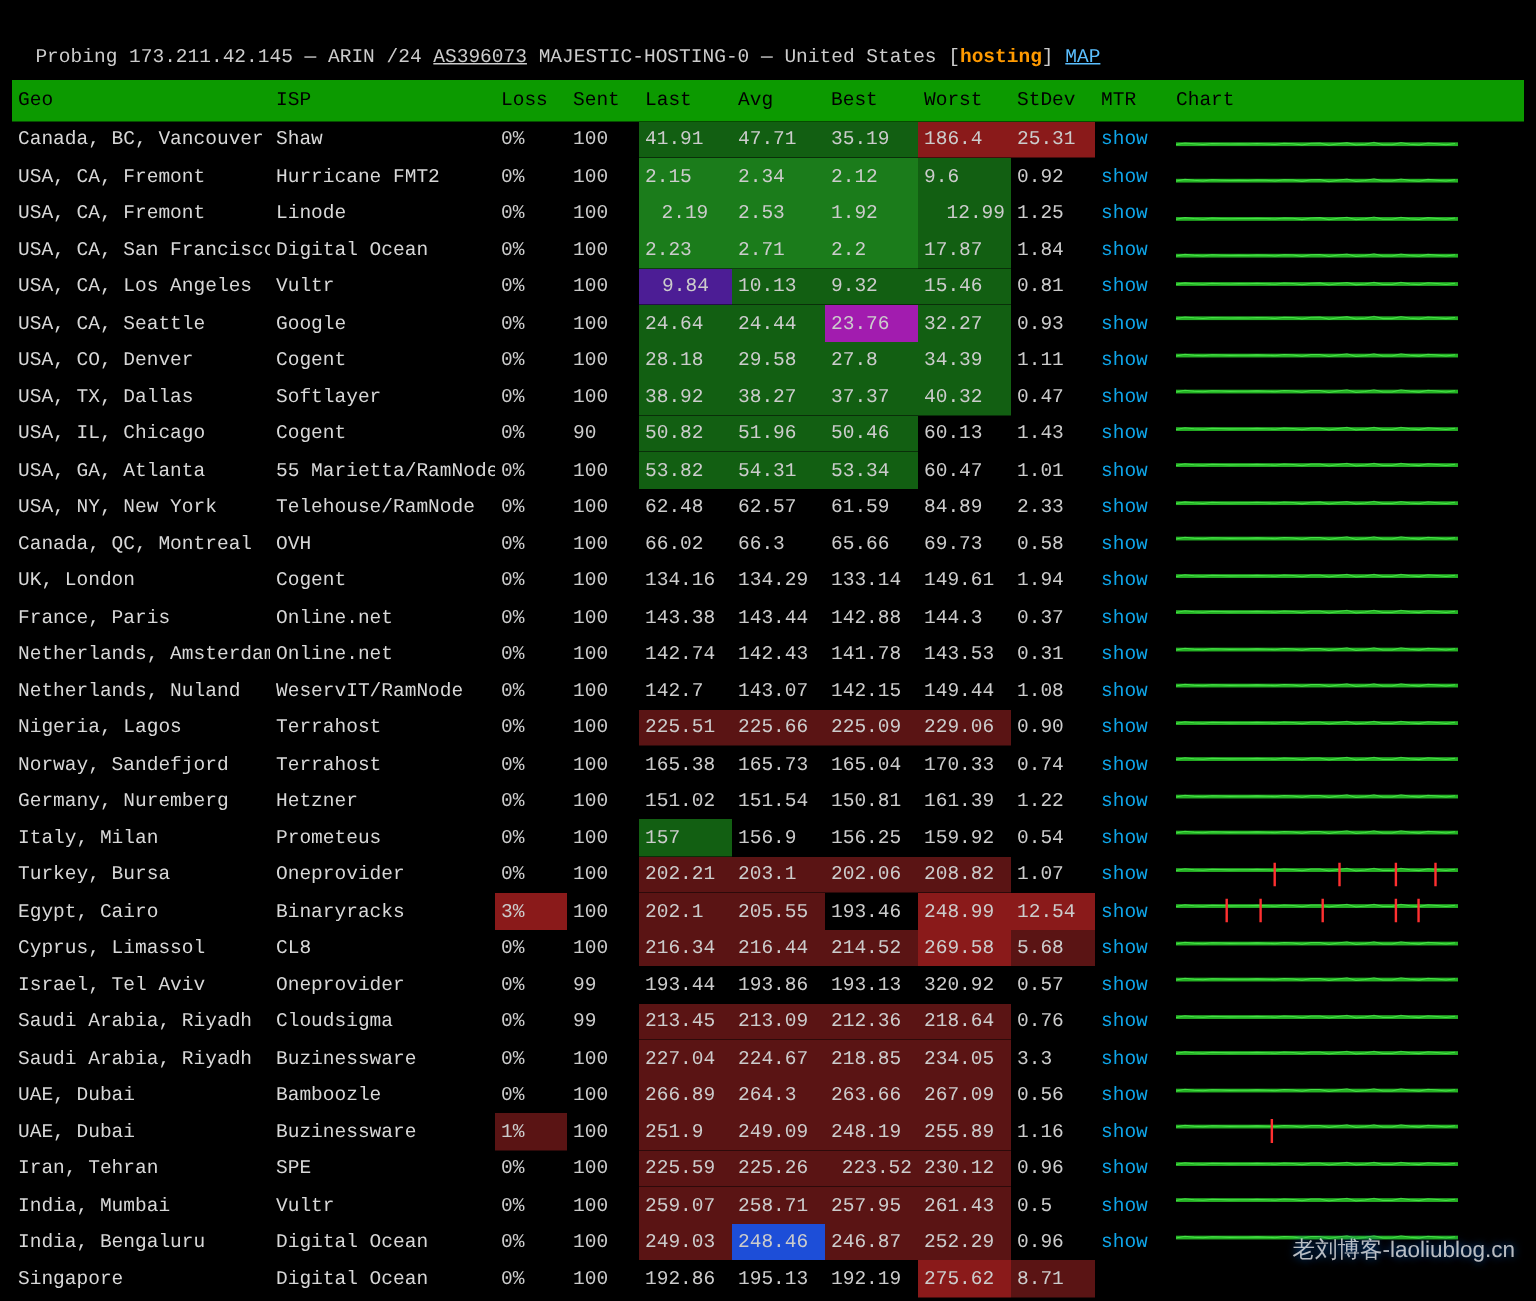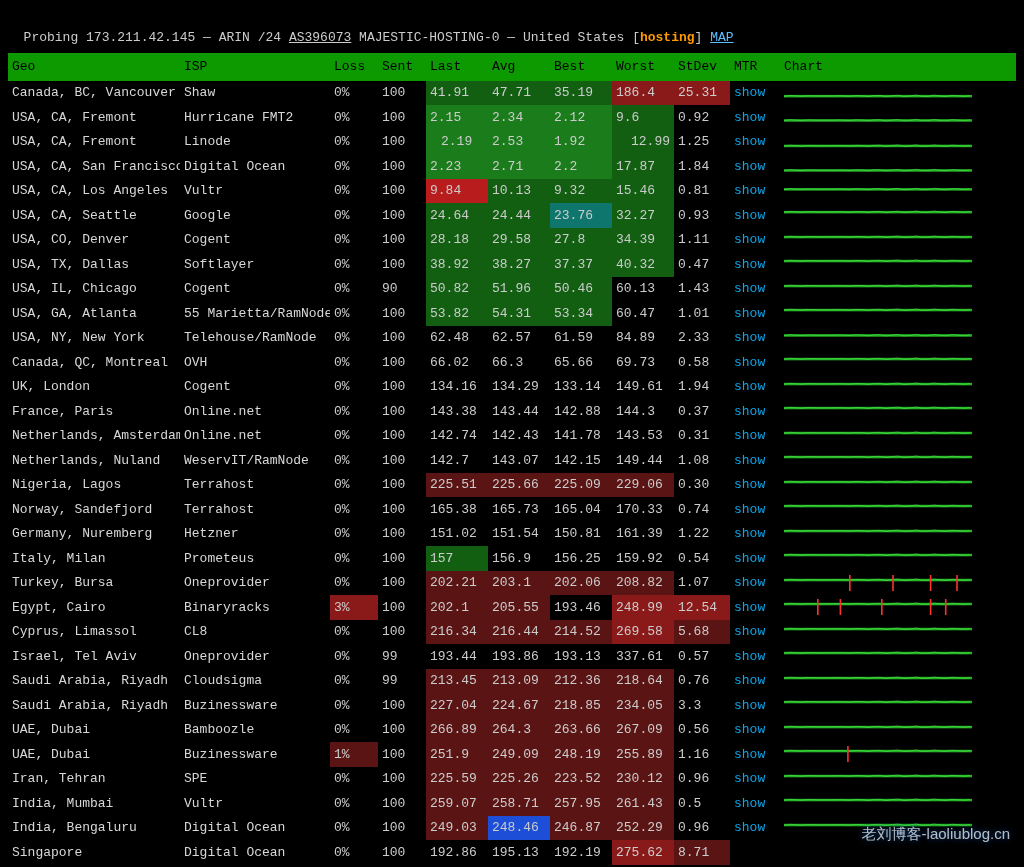--- a/index.html
+++ b/index.html
@@ -174,41 +174,41 @@
             <rect x="0" y="11.2" width="188" height="2.5" fill="#2bd12b" opacity="0.85"></rect>
             <path d="M0,12.7 6,11.6 12,12.2 18,12.6 24,11.9 30,12.1 36,12.3 42,12.2 48,12.3 54,12.0 60,12.2 66,12.6 72,11.8 78,12.0 84,12.9 90,11.8 96,11.7 102,13.0 108,12.0 114,11.3 120,13.0 126,12.4 132,11.2 138,12.7 144,12.7 150,11.3 156,12.4 162,12.8 168,11.6 174,12.1 180,12.7 186,11.9 " stroke="#5dff5d" stroke-width="0.7" fill="none" opacity="0.6"></path>
           </svg>
         </td>
       </tr>
       <tr>
         <td class="geo">USA, CA, Los Angeles</td>
         <td class="isp">Vultr</td>
         <td class="loss">0%</td>
         <td class="sent">100</td>
-        <td class="last" style="background: #b91c1c;">9.84</td>
+        <td class="last" style="background: #4c1d95; text-align: center;">9.84</td>
         <td class="avg" style="background: rgb(18, 95, 18);">10.13</td>
         <td class="best" style="background: rgb(18, 95, 18);">9.32</td>
         <td class="worst" style="background: rgb(18, 95, 18);">15.46</td>
         <td class="stdev">0.81</td>
         <td class="mtr"><a>show</a></td>
         <td class="chart">
           <svg class="sparkline" viewBox="0 0 188 16" preserveAspectRatio="none">
             <rect x="0" y="5.1" width="188" height="2.5" fill="#2bd12b" opacity="0.85"></rect>
             <path d="M0,6.6 6,5.6 12,6.1 18,6.5 24,5.9 30,6.1 36,6.3 42,6.1 48,6.2 54,5.9 60,6.2 66,6.5 72,5.7 78,6.0 84,6.8 90,5.8 96,5.6 102,7.0 108,6.0 114,5.3 120,6.9 126,6.4 132,5.2 138,6.7 144,6.7 150,5.2 156,6.3 162,6.8 168,5.5 174,6.0 180,6.7 186,5.9 " stroke="#5dff5d" stroke-width="0.7" fill="none" opacity="0.6"></path>
           </svg>
         </td>
       </tr>
       <tr>
         <td class="geo">USA, CA, Seattle</td>
         <td class="isp">Google</td>
         <td class="loss">0%</td>
         <td class="sent">100</td>
         <td class="last" style="background: rgb(18, 95, 18);">24.64</td>
         <td class="avg" style="background: rgb(18, 95, 18);">24.44</td>
-        <td class="best" style="background: #0f766e;">23.76</td>
+        <td class="best" style="background: #a21caf;">23.76</td>
         <td class="worst" style="background: rgb(18, 95, 18);">32.27</td>
         <td class="stdev">0.93</td>
         <td class="mtr"><a>show</a></td>
         <td class="chart">
           <svg class="sparkline" viewBox="0 0 188 16" preserveAspectRatio="none">
             <rect x="0" y="3.9" width="188" height="2.5" fill="#2bd12b" opacity="0.85"></rect>
             <path d="M0,5.4 6,4.3 12,4.9 18,5.3 24,4.7 30,4.8 36,5.0 42,4.9 48,5.0 54,4.7 60,4.9 66,5.3 72,4.5 78,4.7 84,5.6 90,4.5 96,4.4 102,5.8 108,4.8 114,4.1 120,5.7 126,5.1 132,3.9 138,5.4 144,5.4 150,4.0 156,5.1 162,5.6 168,4.3 174,4.8 180,5.4 186,4.6 " stroke="#5dff5d" stroke-width="0.7" fill="none" opacity="0.6"></path>
           </svg>
         </td>
       </tr>
@@ -394,21 +394,21 @@
       </tr>
       <tr>
         <td class="geo">Nigeria, Lagos</td>
         <td class="isp">Terrahost</td>
         <td class="loss">0%</td>
         <td class="sent">100</td>
         <td class="last" style="background: rgb(90, 20, 20);">225.51</td>
         <td class="avg" style="background: rgb(90, 20, 20);">225.66</td>
         <td class="best" style="background: rgb(90, 20, 20);">225.09</td>
         <td class="worst" style="background: rgb(90, 20, 20);">229.06</td>
-        <td class="stdev">0.30</td>
+        <td class="stdev">0.90</td>
         <td class="mtr"><a>show</a></td>
         <td class="chart">
           <svg class="sparkline" viewBox="0 0 188 16" preserveAspectRatio="none">
             <rect x="0" y="3.8" width="188" height="2.5" fill="#2bd12b" opacity="0.85"></rect>
             <path d="M0,5.3 6,4.2 12,4.8 18,5.2 24,4.5 30,4.7 36,4.9 42,4.8 48,4.8 54,4.6 60,4.8 66,5.1 72,4.4 78,4.6 84,5.5 90,4.4 96,4.3 102,5.6 108,4.6 114,3.9 120,5.6 126,5.0 132,3.8 138,5.3 144,5.3 150,3.9 156,4.9 162,5.4 168,4.2 174,4.7 180,5.3 186,4.5 " stroke="#5dff5d" stroke-width="0.7" fill="none" opacity="0.6"></path>
           </svg>
         </td>
       </tr>
       <tr>
         <td class="geo">Norway, Sandefjord</td>
@@ -528,21 +528,21 @@
         </td>
       </tr>
       <tr>
         <td class="geo">Israel, Tel Aviv</td>
         <td class="isp">Oneprovider</td>
         <td class="loss">0%</td>
         <td class="sent">99</td>
         <td class="last">193.44</td>
         <td class="avg">193.86</td>
         <td class="best">193.13</td>
-        <td class="worst">337.61</td>
+        <td class="worst">320.92</td>
         <td class="stdev">0.57</td>
         <td class="mtr"><a>show</a></td>
         <td class="chart">
           <svg class="sparkline" viewBox="0 0 188 16" preserveAspectRatio="none">
             <rect x="0" y="3.8" width="188" height="2.5" fill="#2bd12b" opacity="0.85"></rect>
             <path d="M0,5.3 6,4.2 12,4.8 18,5.2 24,4.5 30,4.7 36,4.9 42,4.8 48,4.8 54,4.6 60,4.8 66,5.1 72,4.4 78,4.6 84,5.5 90,4.4 96,4.3 102,5.6 108,4.6 114,3.9 120,5.6 126,5.0 132,3.8 138,5.3 144,5.3 150,3.9 156,4.9 162,5.4 168,4.2 174,4.7 180,5.3 186,4.5 " stroke="#5dff5d" stroke-width="0.7" fill="none" opacity="0.6"></path>
           </svg>
         </td>
       </tr>
       <tr>
@@ -618,21 +618,21 @@
           </svg>
         </td>
       </tr>
       <tr>
         <td class="geo">Iran, Tehran</td>
         <td class="isp">SPE</td>
         <td class="loss">0%</td>
         <td class="sent">100</td>
         <td class="last" style="background: rgb(90, 20, 20);">225.59</td>
         <td class="avg" style="background: rgb(90, 20, 20);">225.26</td>
-        <td class="best" style="background: rgb(90, 20, 20);">223.52</td>
+        <td class="best" style="background: rgb(90, 20, 20); text-align: right;">223.52</td>
         <td class="worst" style="background: rgb(90, 20, 20);">230.12</td>
         <td class="stdev">0.96</td>
         <td class="mtr"><a>show</a></td>
         <td class="chart">
           <svg class="sparkline" viewBox="0 0 188 16" preserveAspectRatio="none">
             <rect x="0" y="3.8" width="188" height="2.5" fill="#2bd12b" opacity="0.85"></rect>
             <path d="M0,5.3 6,4.2 12,4.8 18,5.2 24,4.5 30,4.7 36,4.9 42,4.8 48,4.8 54,4.6 60,4.8 66,5.1 72,4.4 78,4.6 84,5.5 90,4.4 96,4.3 102,5.6 108,4.6 114,3.9 120,5.6 126,5.0 132,3.8 138,5.3 144,5.3 150,3.9 156,4.9 162,5.4 168,4.2 174,4.7 180,5.3 186,4.5 " stroke="#5dff5d" stroke-width="0.7" fill="none" opacity="0.6"></path>
           </svg>
         </td>
       </tr>

